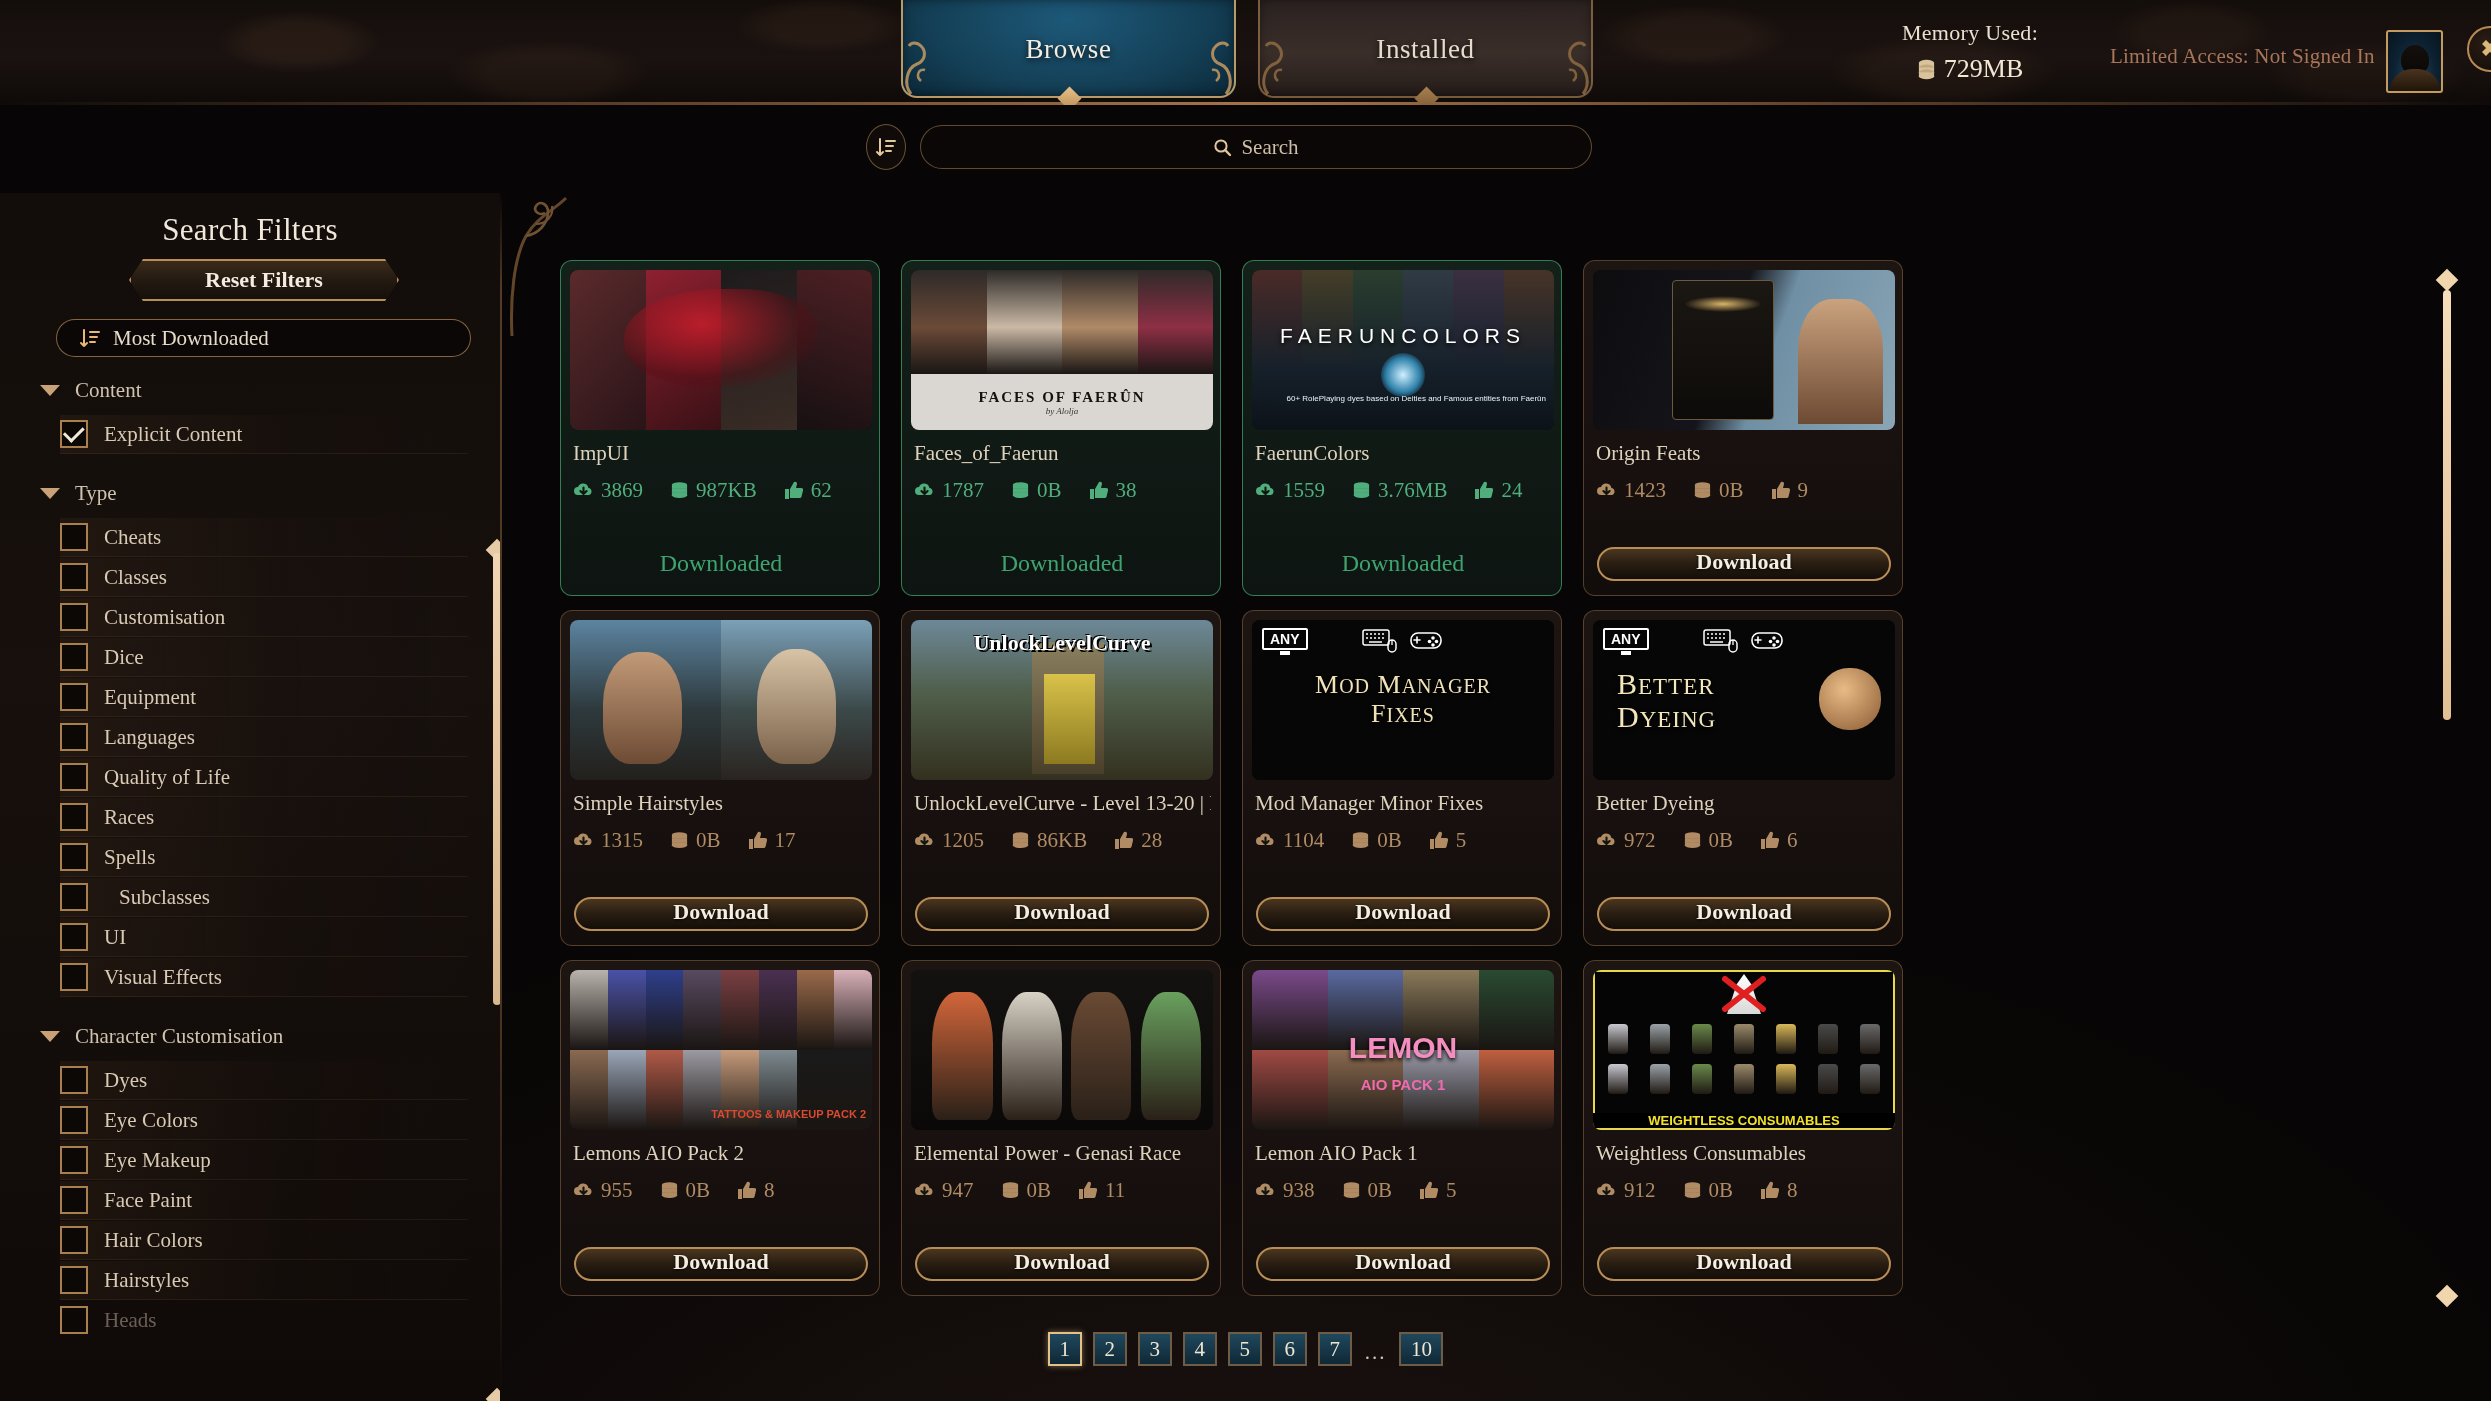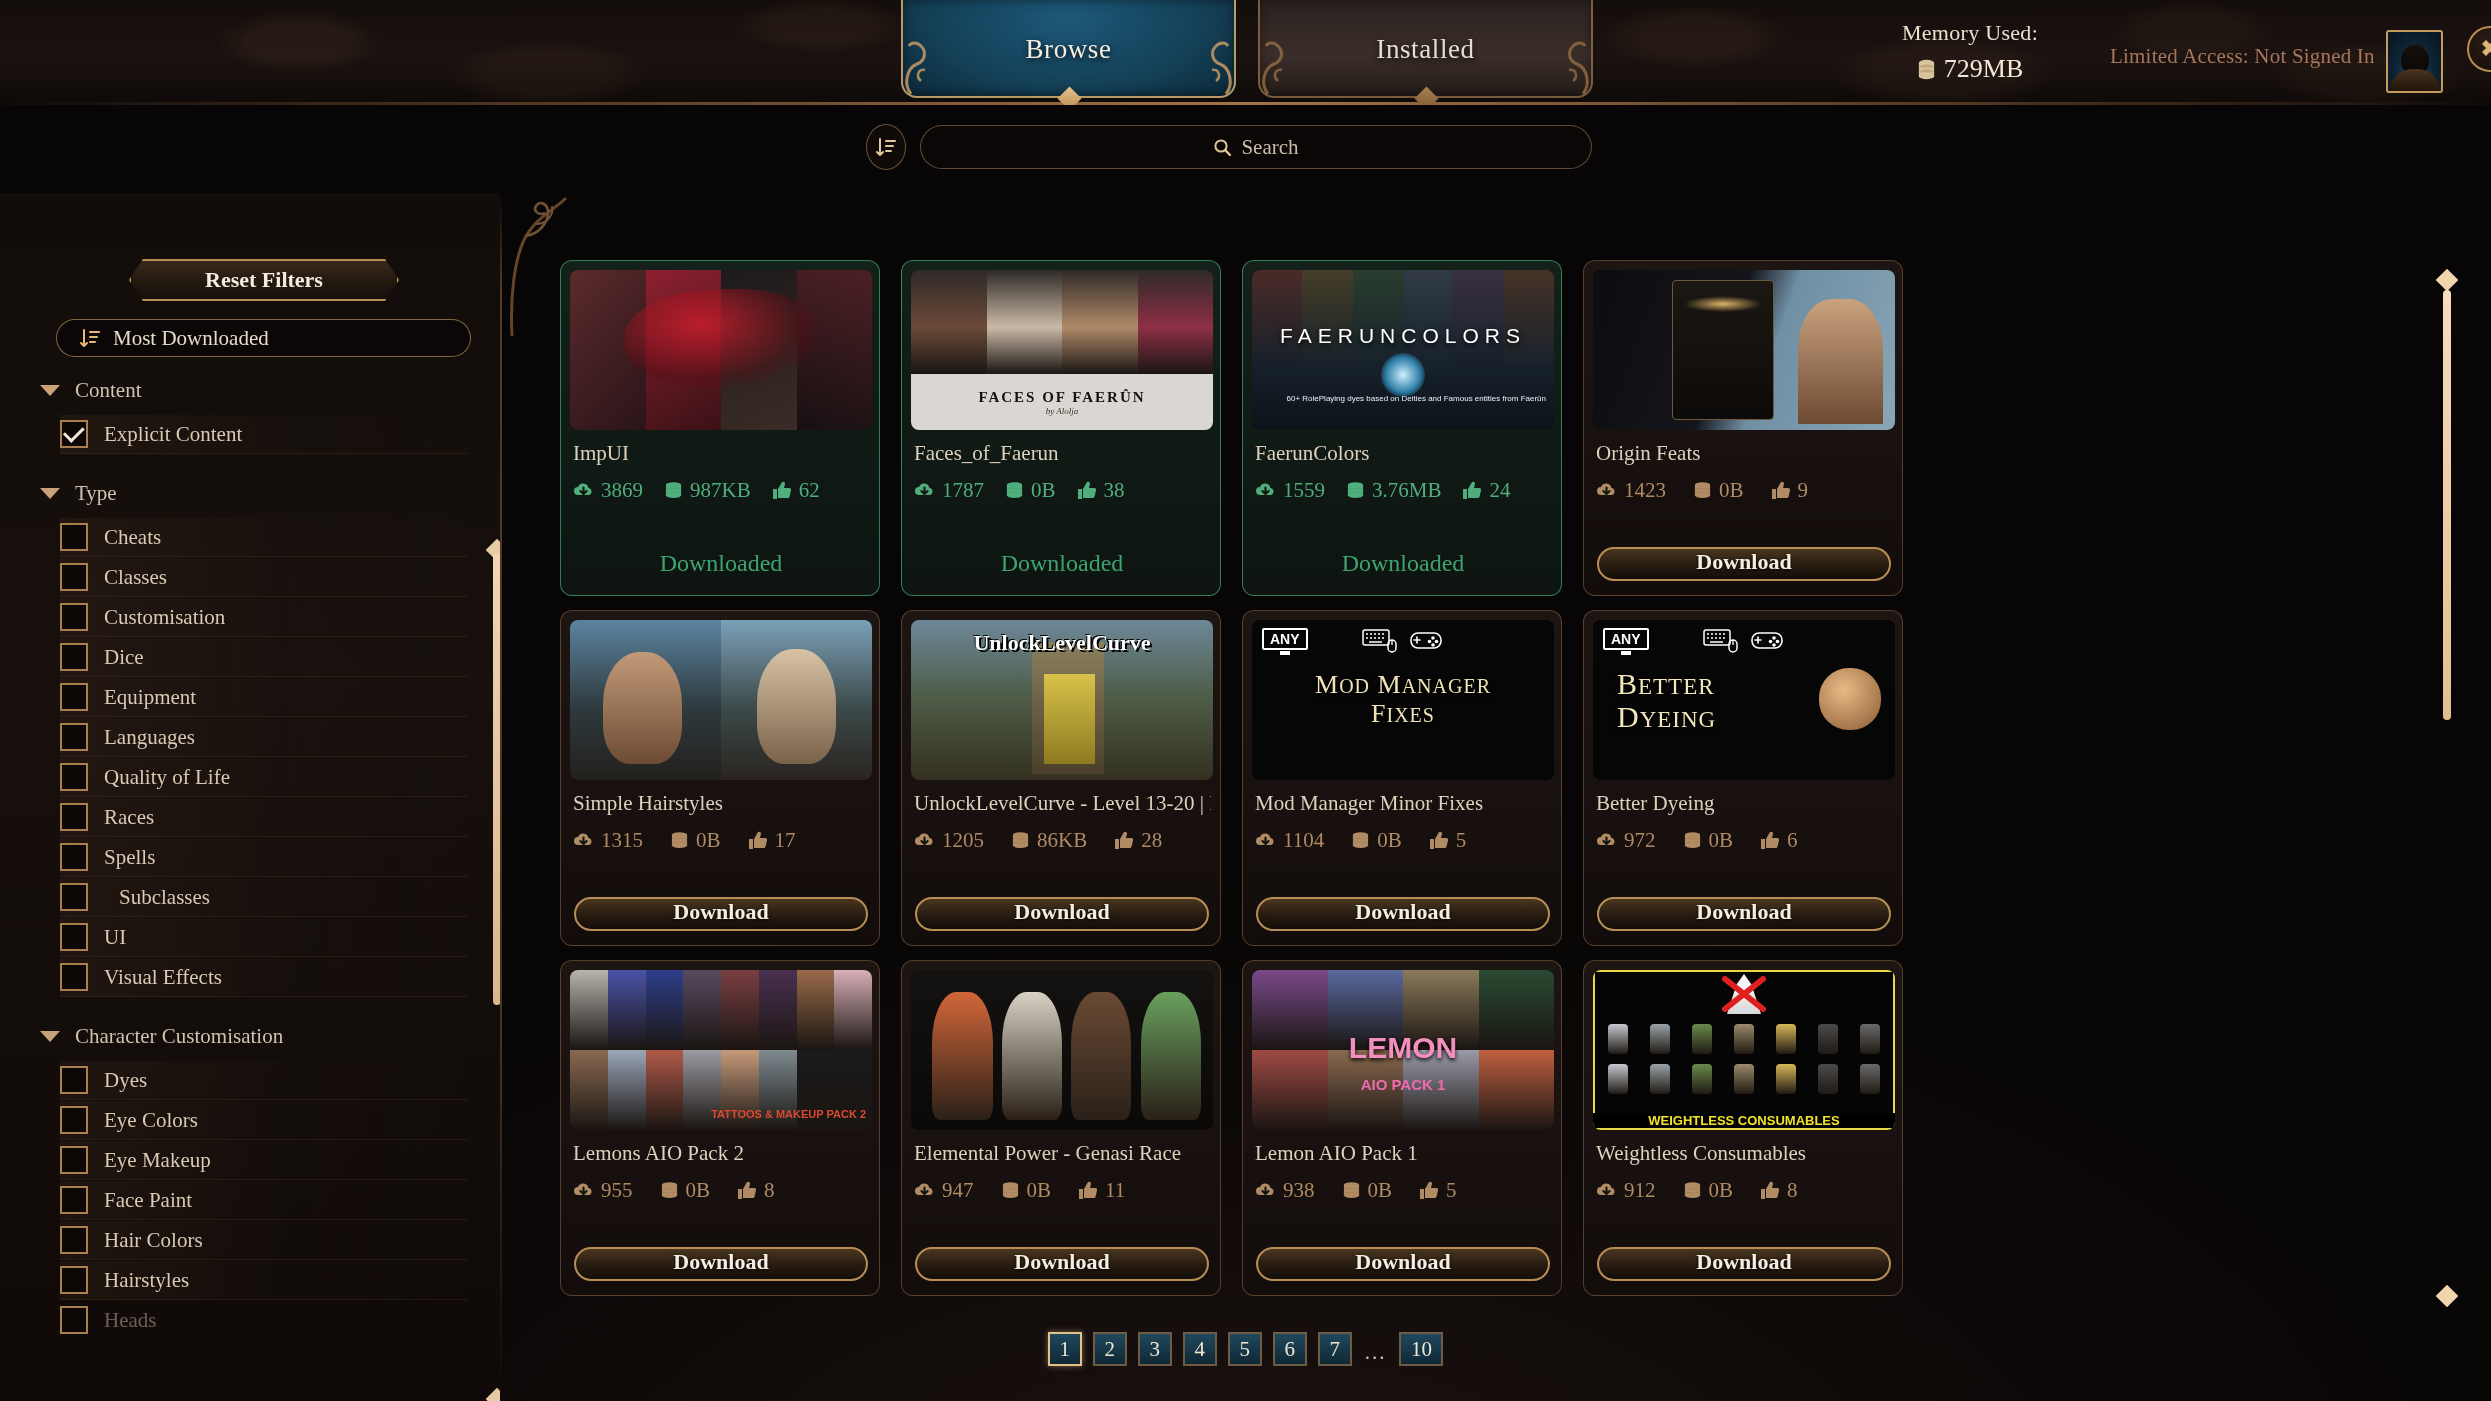--- a/index.html
+++ b/index.html
@@ -289,21 +289,21 @@
     font-size: 21px; color: #ded2bd;
     white-space: nowrap; overflow: hidden; text-overflow: clip;
   }
   .stats {
     margin-top: 12px; padding-left: 3px;
     display: flex; align-items: center; gap: 9px;
     font-size: 21px; color: #b08b63;
   }
   .stats .st { display: flex; align-items: center; gap: 7px; }
   .stats .gap { width: 9px; }
-  .card.downloaded .stats { color: #4fae7c; gap: 6px; }
+  .card.downloaded .stats { color: #4fae7c; }
   .dl-btn {
     position: absolute; left: 13px; bottom: 14px;
     width: 294px; height: 34px;
     border: 2px solid #b88d56; border-radius: 17px;
     background: linear-gradient(180deg, #4a361f 0%, #2a1e12 48%, #120d08 100%);
     display: flex; align-items: flex-start; justify-content: center;
     font-size: 22px; font-weight: bold; color: #f5eee2;
     text-shadow: 0 1px 3px rgba(0,0,0,.9);
   }
   .dl-status {
@@ -453,20 +453,21 @@
     <div class="searchbox">
       <svg width="19" height="19" viewBox="0 0 19 19">
         <circle cx="8" cy="8" r="5.6" stroke="#e0c69c" stroke-width="2" fill="none"></circle>
         <path d="M12.2 12.2 L17 17" stroke="#e0c69c" stroke-width="2.4" stroke-linecap="round"></path>
       </svg>
       <span class="ph">Search</span>
     </div>
   </div>
 
   <div class="sidebar">
+    <div class="sidebar-title">Search Filters</div>
 
     <div class="reset-btn">
       <span>Reset Filters</span>
     </div>
 
     <div class="sort-select">
       <svg width="22" height="22" viewBox="0 0 22 22">
         <path d="M5 3 v16 M5 19 l-3-3 M5 19 l3-3" stroke="#e9b877" stroke-width="2" fill="none" stroke-linecap="round"></path>
         <path d="M11 5 h9 M11 10 h7 M11 15 h5" stroke="#e9b877" stroke-width="2" stroke-linecap="round"></path>
       </svg>

